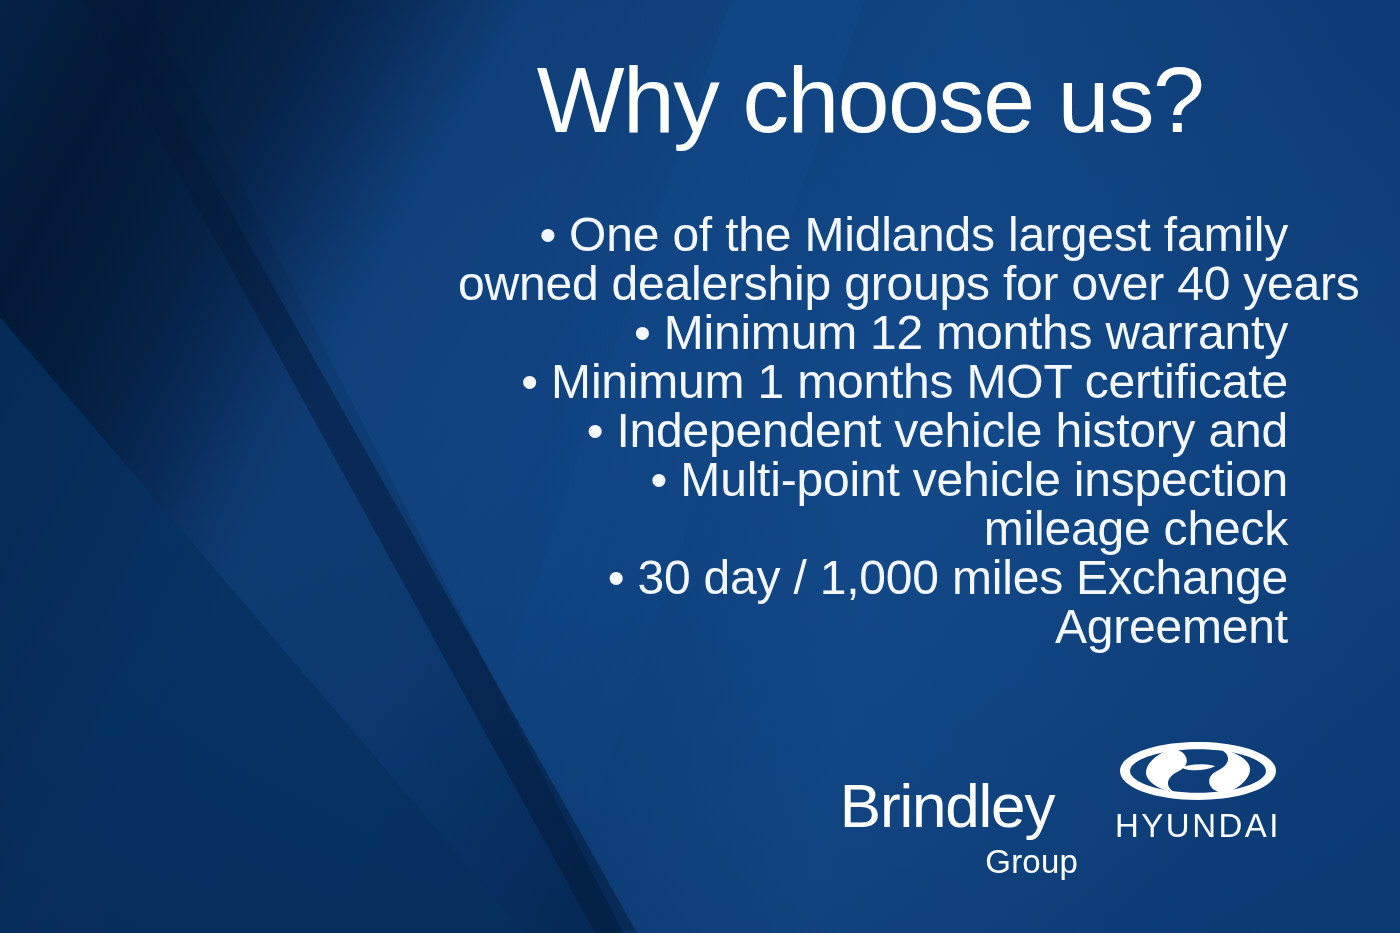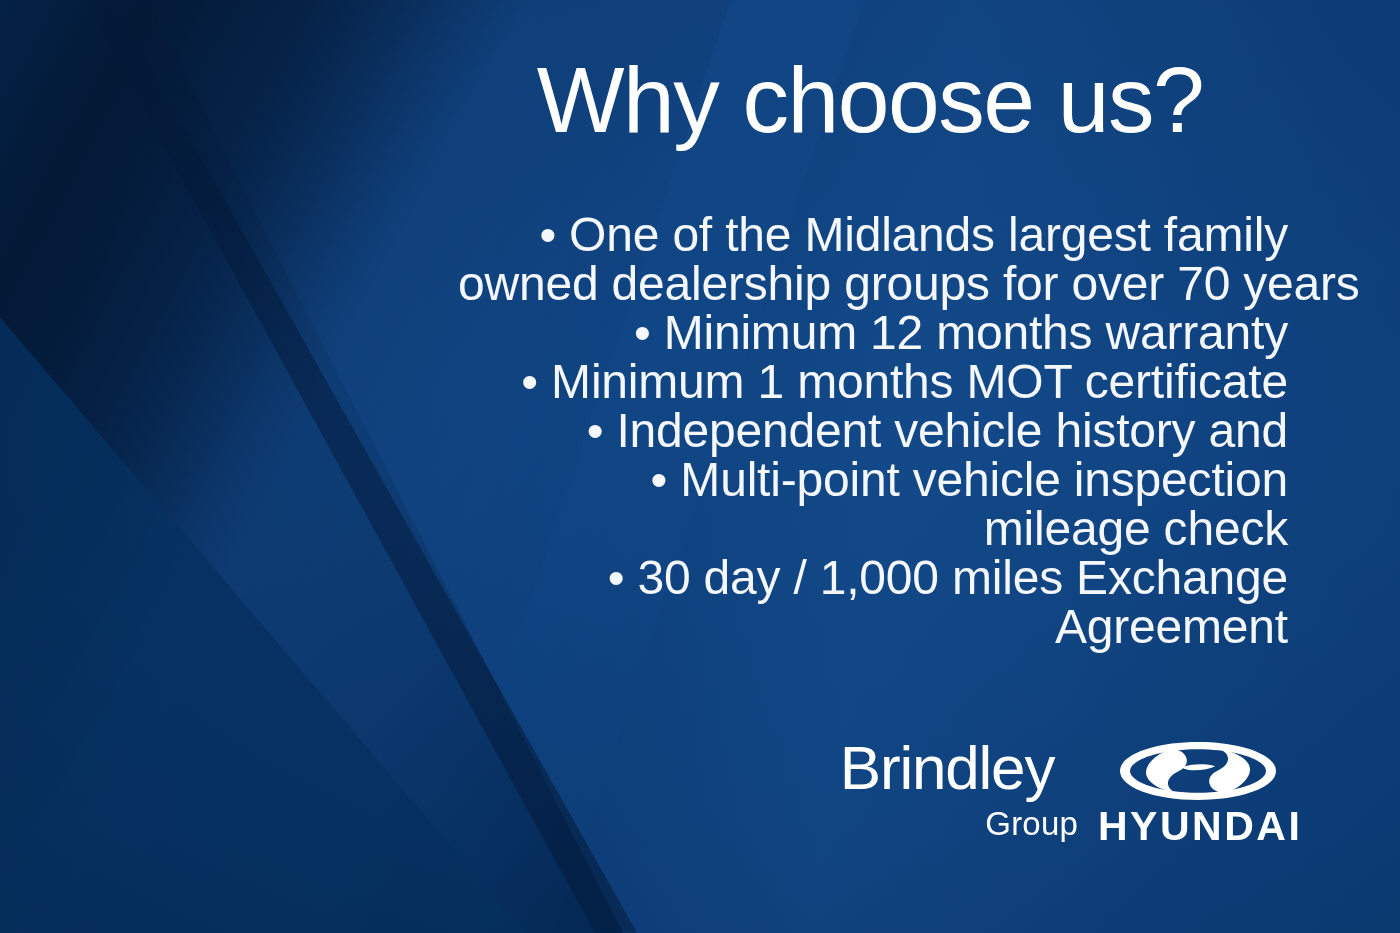--- a/index.html
+++ b/index.html
@@ -135,21 +135,21 @@
   }
   .bullets .line {
     display: block;
     white-space: nowrap;
   }
 
   
   .logo-brindley {
     position: absolute;
     left: 816px;
-    top: 735px;
+    top: 773px;
     width: 262px;
     text-align: center;
     color: #ffffff;
   }
   .logo-brindley .word {
     font-size: 62px;
     line-height: 66px;
     font-weight: 400;
     letter-spacing: -1.2px;
     display: block;
@@ -171,23 +171,23 @@
     width: 200px;
     text-align: center;
   }
   .logo-hyundai .mark {
     display: block;
     margin: 0 auto;
   }
   .logo-hyundai .wordmark {
     display: block;
     color: #ffffff;
-    font-size: 41px;
+    font-size: 33px;
     line-height: 36px;
-    font-weight: 700;
+    font-weight: 400;
     letter-spacing: 2.5px;
     margin-top: 6px;
   }
 </style>
 </head>
 <body>
 
 <div class="canvas">
 
   <div class="bg-base"></div>
@@ -198,21 +198,21 @@
   <div class="bg-fold"></div>
   <div class="bg-wedge-bottom"></div>
   <div class="bg-vignette"></div>
 
   <div class="content">
 
     <div class="headline">Why choose us?</div>
 
     <div class="bullets">
       <span class="line">• One of the Midlands largest family</span>
-      <span class="line">owned dealership groups for over 70 years</span>
+      <span class="line">owned dealership groups for over 40 years</span>
       <span class="line">• Minimum 12 months warranty</span>
       <span class="line">• Minimum 1 months MOT certificate</span>
       <span class="line">• Independent vehicle history and</span>
       <span class="line">• Multi-point vehicle inspection</span>
       <span class="line">mileage check</span>
       <span class="line">• 30 day / 1,000 miles Exchange</span>
       <span class="line">Agreement</span>
     </div>
 
     <div class="logo-brindley">

